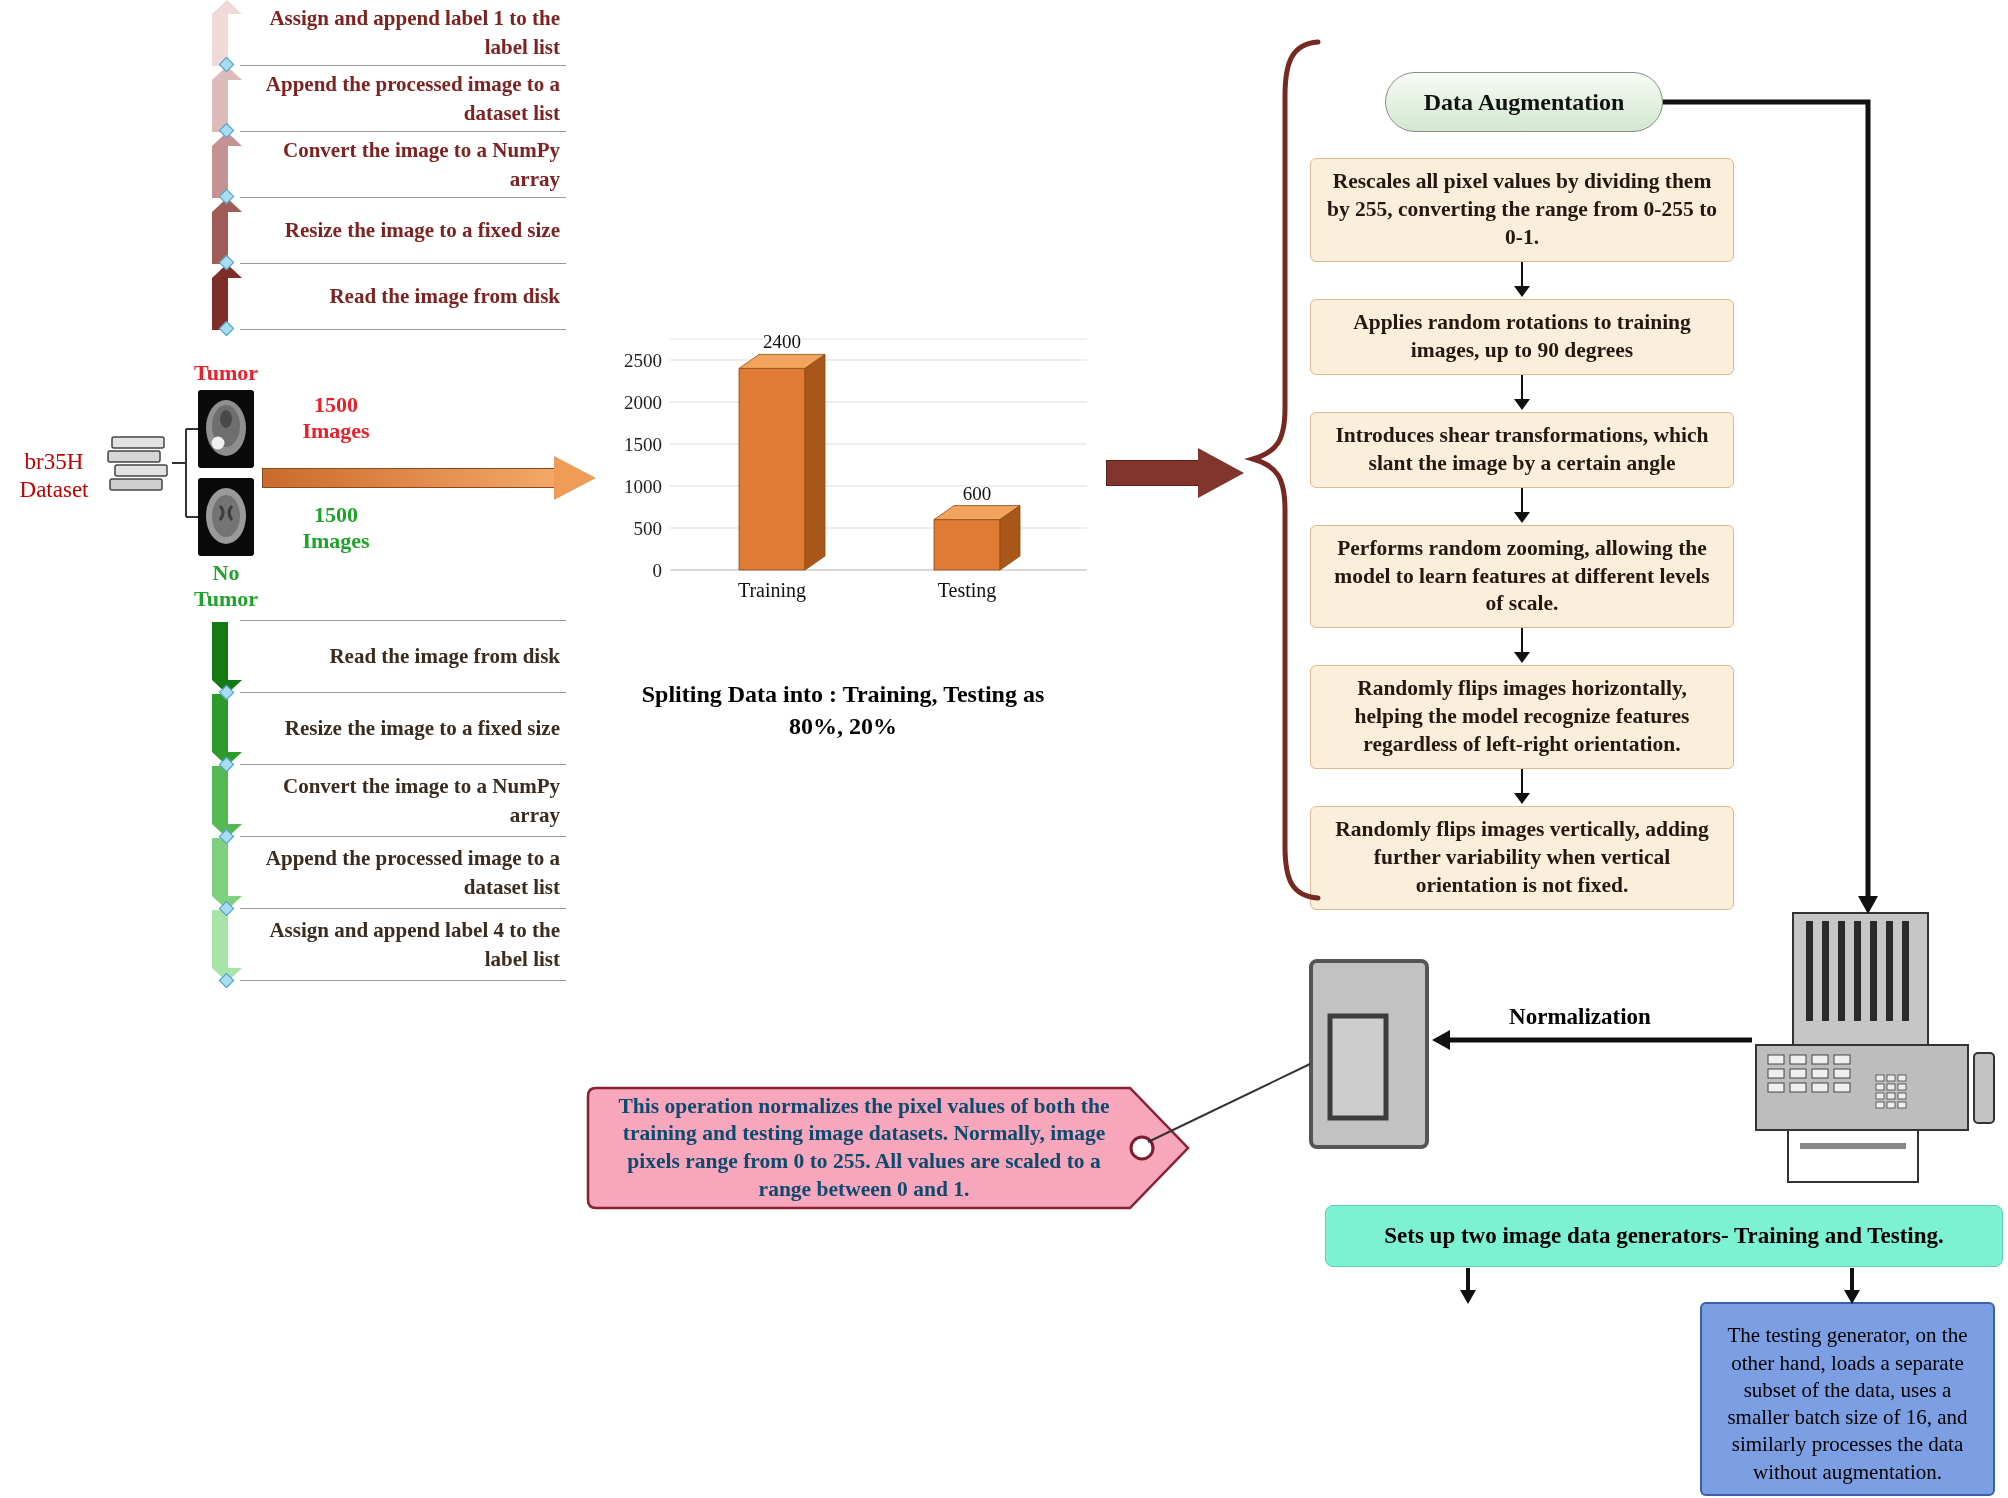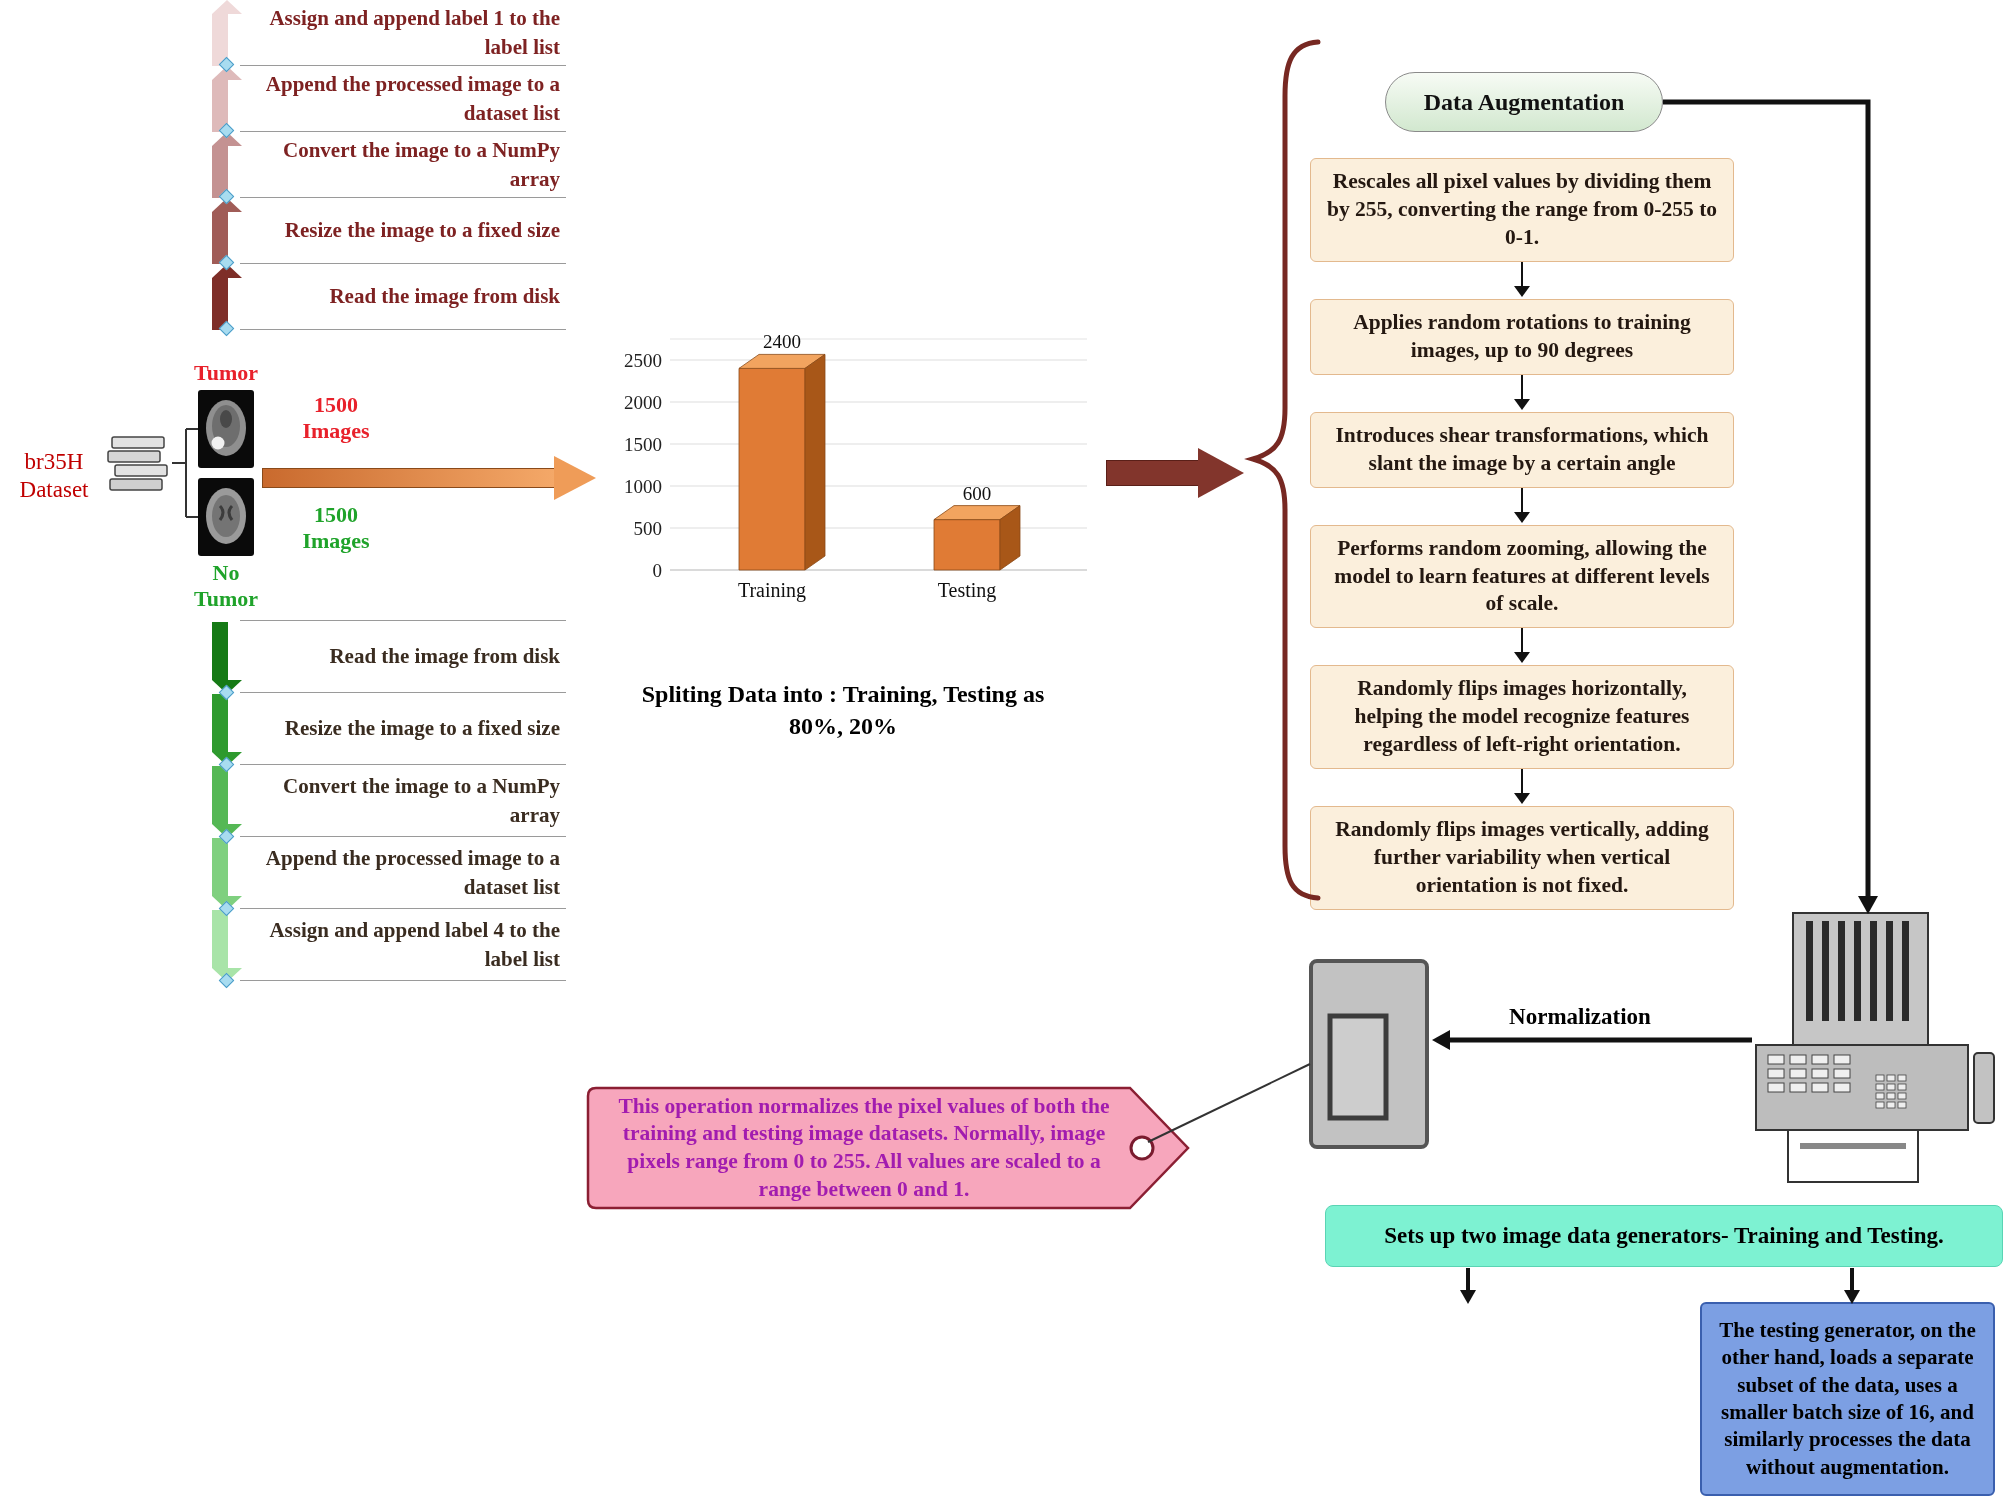--- a/index.html
+++ b/index.html
@@ -67,29 +67,29 @@
   .fa-head{width:0;height:0;border-left:8px solid transparent;border-right:8px solid transparent;border-top:11px solid #111}
 
   
   #norm-label{position:absolute;left:1470px;top:1004px;width:220px;text-align:center;font-weight:bold;font-size:23px;color:#000}
   #printer-icon{position:absolute;left:1748px;top:905px}
   #document-icon{position:absolute;left:1308px;top:958px}
 
   
   #tag-shape{position:absolute;left:586px;top:1086px}
   #tag-text{position:absolute;left:602px;top:1094px;width:524px;height:108px;display:flex;align-items:center;justify-content:center;
-    text-align:center;font-weight:bold;font-size:21.5px;color:#a21caf;line-height:1.28}
+    text-align:center;font-weight:bold;font-size:21.5px;color:#0c4a6e;line-height:1.28}
 
   
   #gen-header{position:absolute;left:1325px;top:1205px;width:678px;height:62px;background:#7DF2D2;border:1px solid #5ad4b4;border-radius:8px;
     display:flex;align-items:center;justify-content:center;font-weight:bold;font-size:23px;color:#000;text-align:center}
   #train-box{position:absolute;left:1325px;top:1306px;width:303px;height:188px;background:#FBD9A2;border:1px solid #b9b9b9;border-radius:6px;
     display:flex;align-items:center;justify-content:center;text-align:center;font-weight:bold;font-size:22px;color:#000;padding:10px 20px;line-height:1.35}
   #test-box{position:absolute;left:1700px;top:1302px;width:295px;height:194px;background:#7C9FE3;border:2px solid #3A5FAE;border-radius:6px;
-    display:flex;align-items:center;justify-content:center;text-align:center;font-weight:bold;font-size:21px;color:#000;padding:8px 12px;line-height:1.3}
+    display:flex;align-items:flex-end;justify-content:center;text-align:center;font-weight:normal;font-size:21px;color:#000;padding:8px 12px;line-height:1.3}
 
   #overlay{position:absolute;left:0;top:0;width:2008px;height:1498px;pointer-events:none}
 </style>
 </head>
 <body>
 
 <div id="canvas">
 
   <div id="tumor-ribbon" class="ribbon">
       <div>

